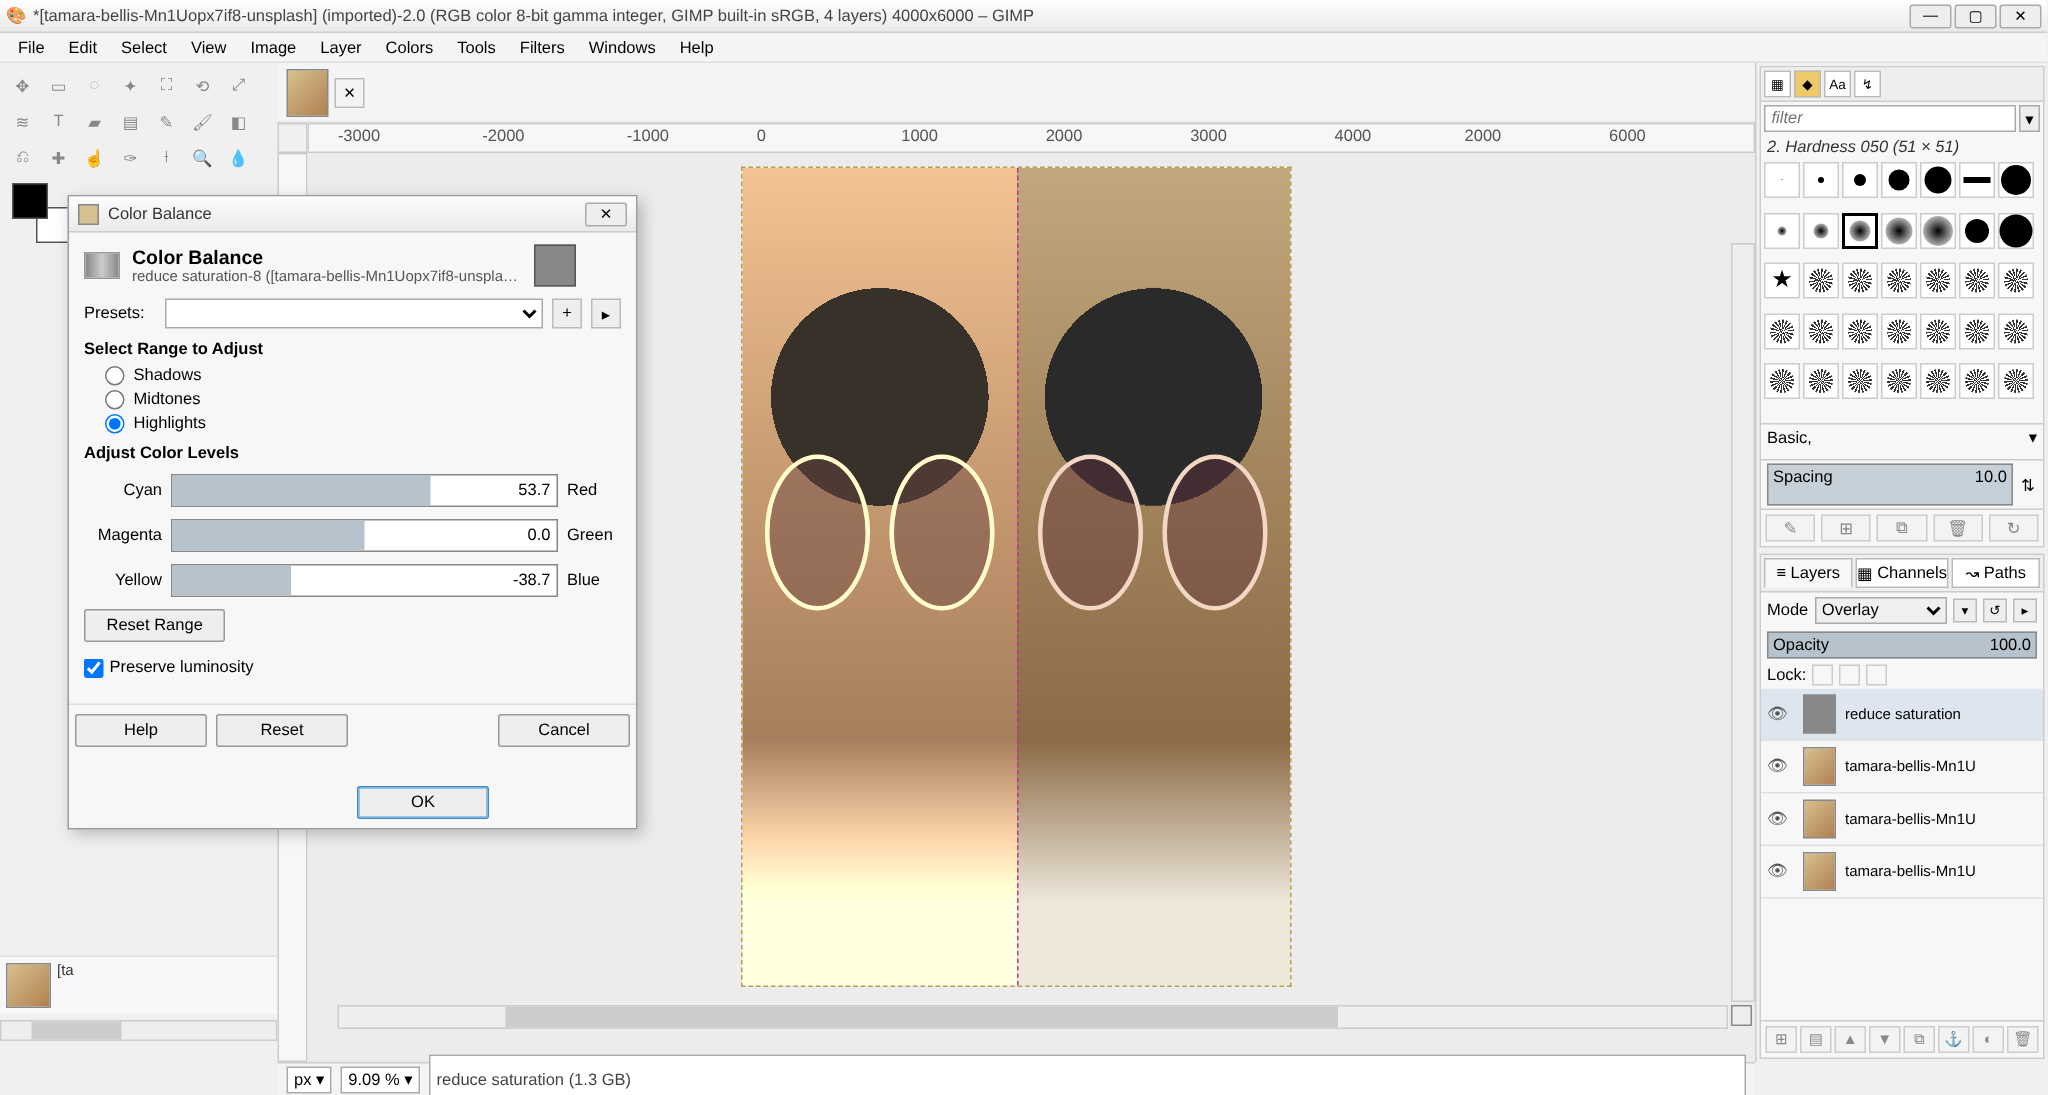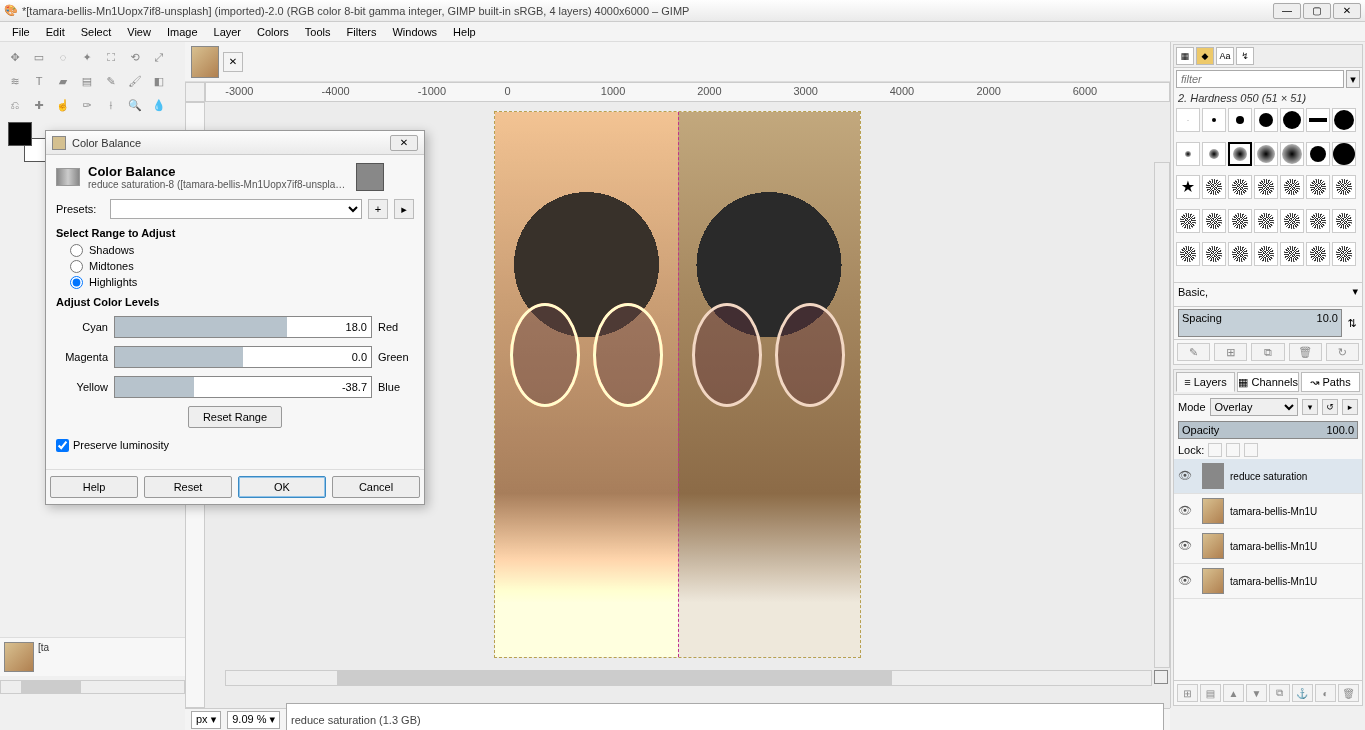--- a/index.html
+++ b/index.html
@@ -77,27 +77,27 @@
 .drow select { flex:1; height:20px; border:1px solid #aaa; background:#fff; }
 .drow .iconbtn { width:20px; height:20px; border:1px solid #bbb; background:#eee; display:flex; align-items:center; justify-content:center; cursor:pointer; }
 .dsect { font-weight:bold; margin:8px 0 4px; }
 .dradio { margin:3px 0 3px 14px; display:flex; align-items:center; gap:6px; }
 .slider-row { display:flex; align-items:center; gap:6px; margin:8px 0; }
 .slider-row .lab { width:52px; text-align:right; }
 .slider-row .track { flex:1; height:22px; border:1px solid #888; background:#fff; position:relative; display:flex; align-items:center; }
 .slider-row .track .fill { position:absolute; top:0; bottom:0; background:#b7c3cc; }
 .slider-row .track .val { position:absolute; right:4px; font-size:11px; }
 .slider-row .endlab { width:36px; }
-.dbtns-row { display:flex; justify-content:center; margin:6px 0; }
+.dbtns-row { display:flex; justify-content:flex-start; margin:6px 0; }
 .dbtns-row button, .dfoot button { height:22px; padding:0 14px; border:1px solid #999; background:#eee; cursor:pointer; border-radius:2px; }
 .dchecks { display:flex; justify-content:space-between; margin:10px 0; }
 .dchecks label { display:flex; align-items:center; gap:4px; }
 .dfoot { display:flex; gap:6px; padding:6px 4px; border-top:1px solid #ddd; }
 .dfoot button { flex:1; }
-.dfoot .ok { border-color:#3a8ac4; box-shadow:inset 0 0 0 1px #8fc2e8; }
+.dfoot .ok { border-color:#3a8ac4; box-shadow:inset 0 0 0 1px #8fc2e8;margin-top:48px; }
 
 
 .rightdock { width:195px; background:#f0f0f0; border-left:1px solid #ccc; display:flex; flex-direction:column; }
 .panel { border:1px solid #ccc; margin:2px; background:#f7f7f7; }
 .panel .panetabs { display:flex; gap:2px; padding:2px; background:#eee; border-bottom:1px solid #ccc; }
 .panel .panetabs .pt { width:18px; height:18px; border:1px solid #bbb; background:#fff; display:flex; align-items:center; justify-content:center; cursor:pointer; font-size:9px; }
 .panel .panetabs .pt.act { background:#edc96a; }
 .brushfilter { display:flex; padding:2px; gap:2px; }
 .brushfilter input { flex:1; height:18px; border:1px solid #aaa; font-style:italic; color:#888; padding:0 4px; }
 .brushfilter .dd { width:14px; height:18px; border:1px solid #aaa; background:#eee; display:flex; align-items:center; justify-content:center; }
@@ -221,21 +221,21 @@
 
   <div class="canvascol">
     <div class="tabbar">
       <div class="tabthumb"></div>
       <div class="tabx">✕</div>
     </div>
     <div class="rulerrow">
       <div class="rulercorner"></div>
       <div class="hruler">
         <span class="tick" style="left:2%">-3000</span>
-        <span class="tick" style="left:12%">-4000</span>
+        <span class="tick" style="left:12%">-2000</span>
         <span class="tick" style="left:22%">-1000</span>
         <span class="tick" style="left:31%">0</span>
         <span class="tick" style="left:41%">1000</span>
         <span class="tick" style="left:51%">2000</span>
         <span class="tick" style="left:61%">3000</span>
         <span class="tick" style="left:71%">4000</span>
         <span class="tick" style="left:80%">2000</span>
         <span class="tick" style="left:90%">6000</span>
       </div>
     </div>
@@ -514,21 +514,21 @@
     <div class="dradio">
         <input type="radio" name="r" checked="" style="">
         <span>Highlights</span>
       </div>
     <div class="dsect">Adjust Color Levels</div>
 
     <div class="slider-row">
       <span class="lab">Cyan</span>
       <div class="track">
         <div class="fill" style="left:0;width:67%"></div>
-        <span class="val">18.0</span>
+        <span class="val">53.7</span>
       </div>
       <span class="endlab">Red</span>
     </div>
     <div class="slider-row">
       <span class="lab">Magenta</span>
       <div class="track">
         <div class="fill" style="left:0;width:50%"></div>
         <span class="val">0.0</span>
       </div>
       <span class="endlab">Green</span>

